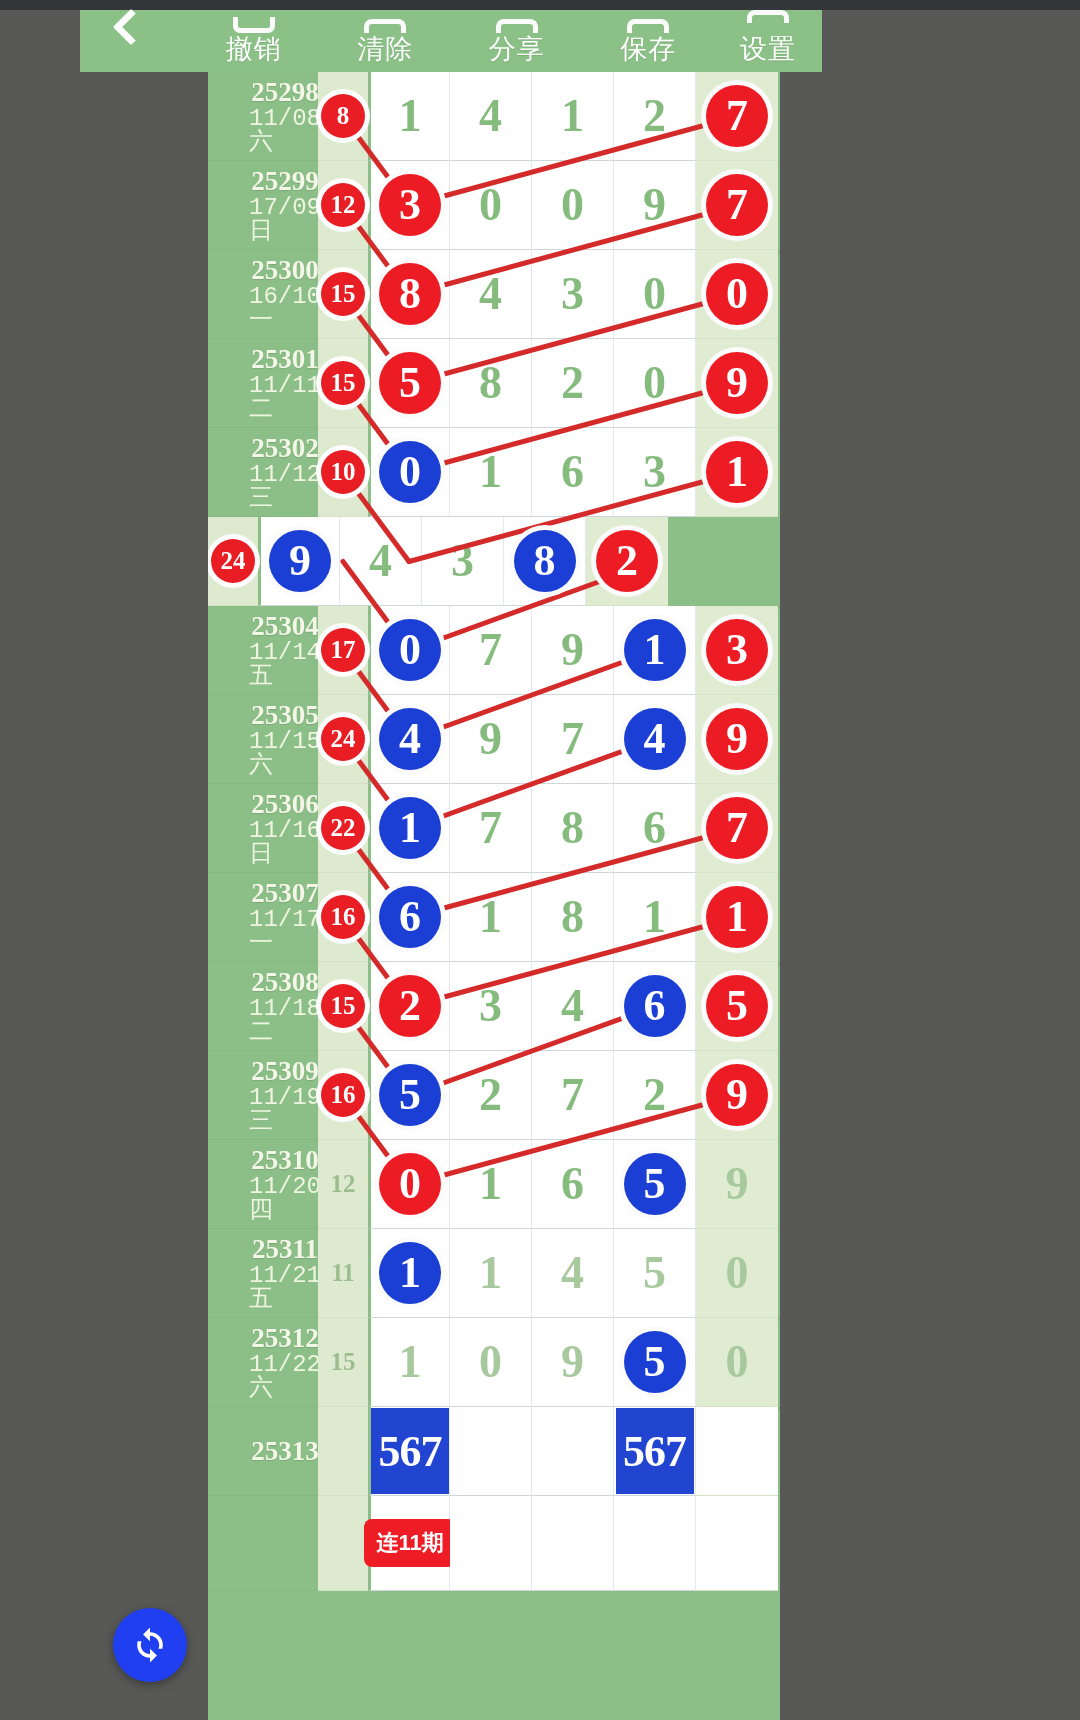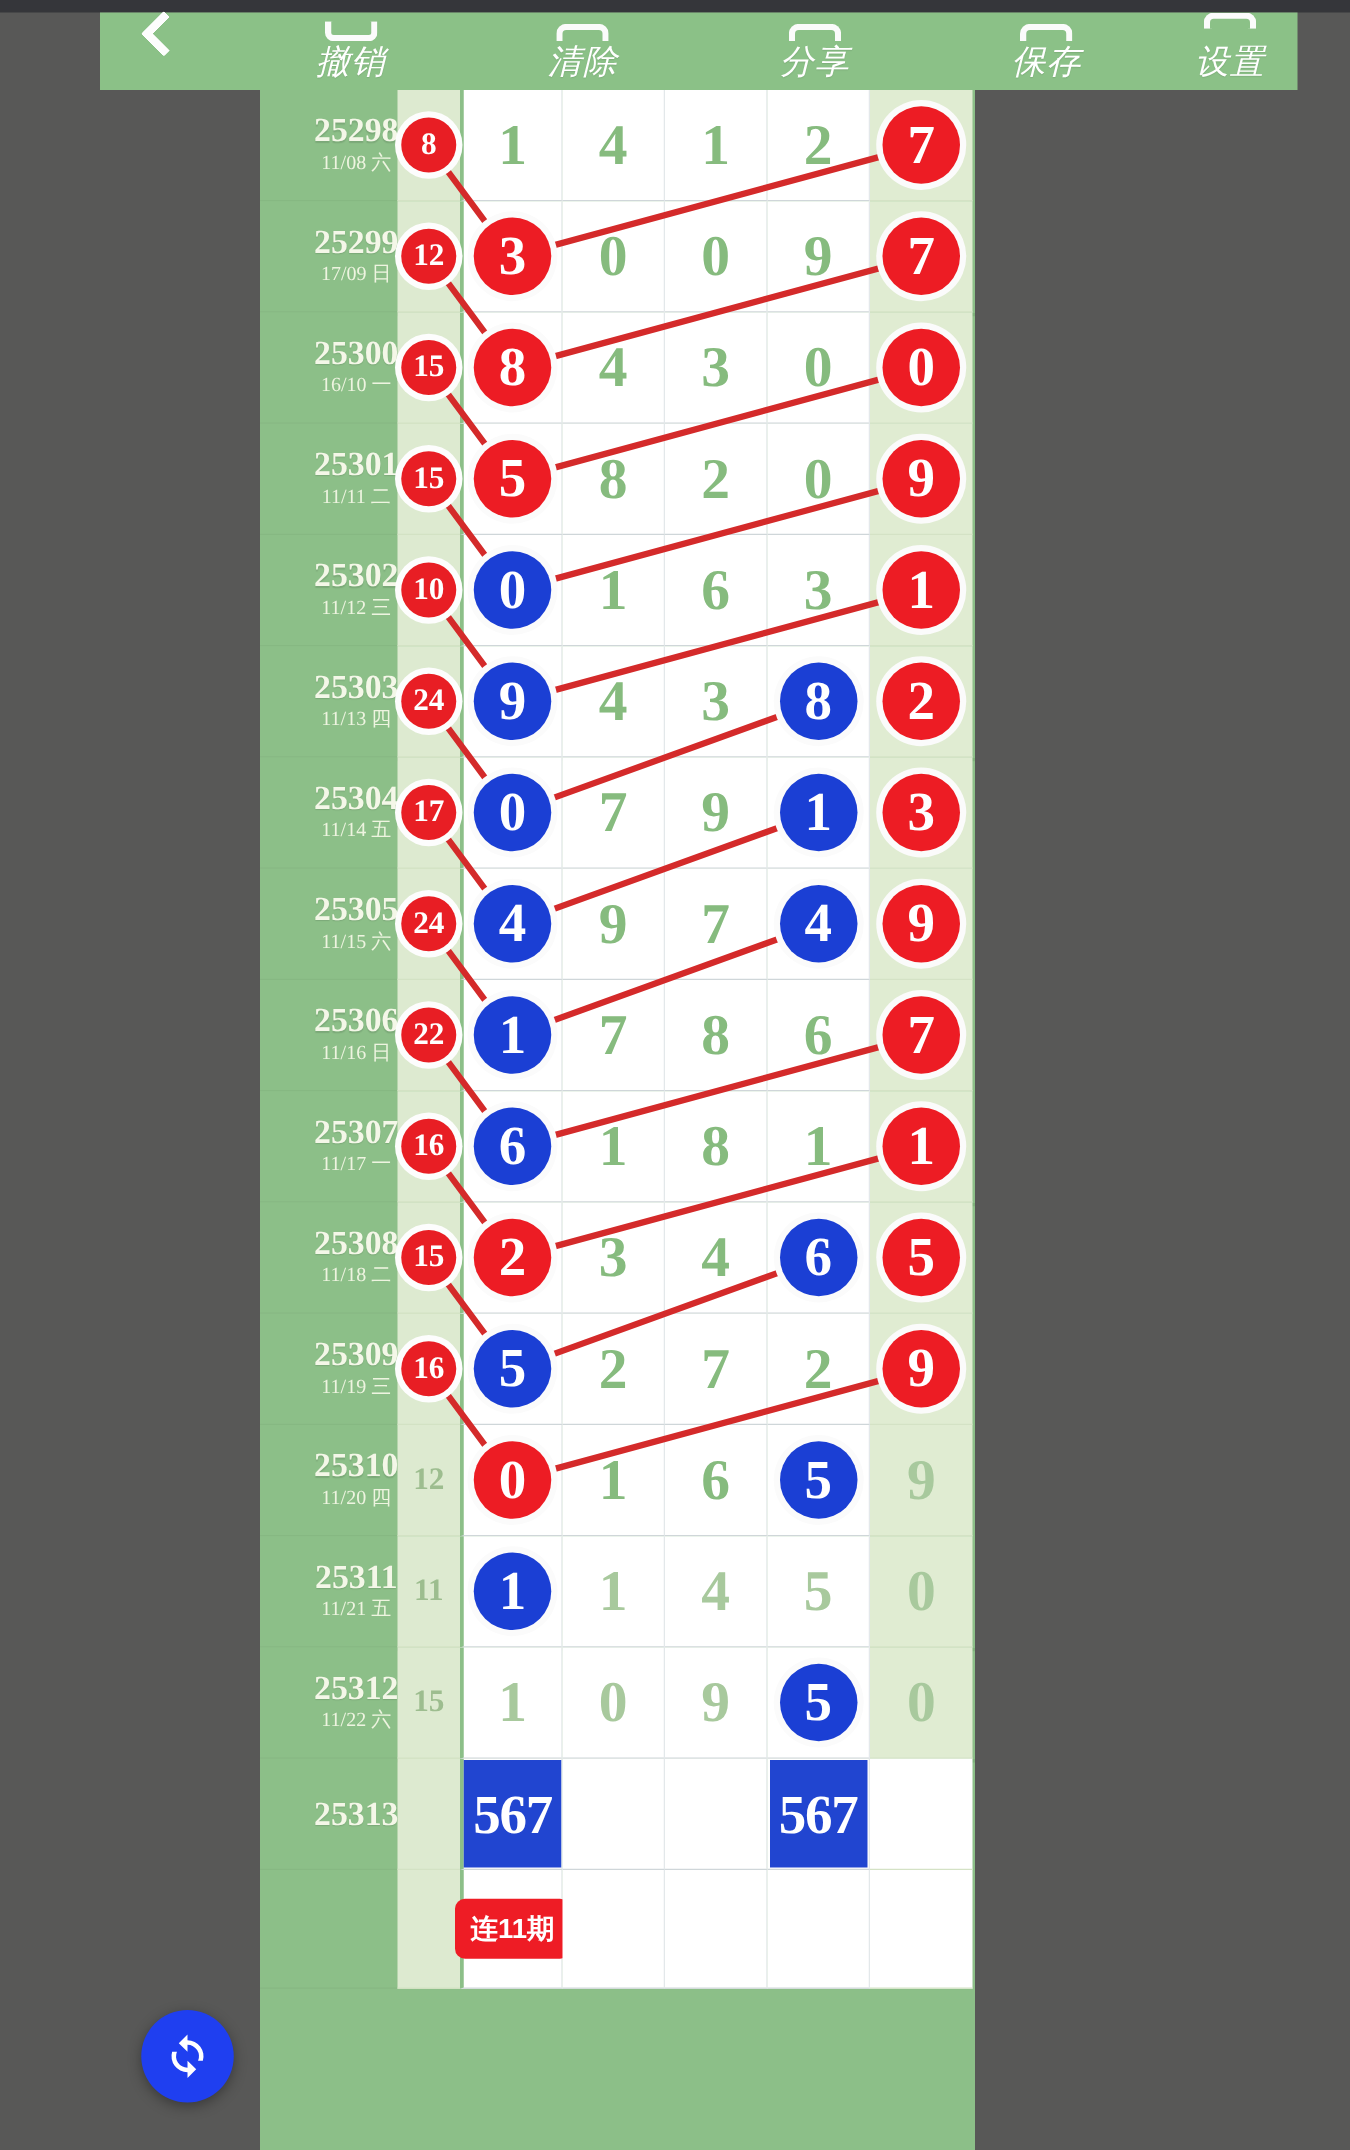--- a/index.html
+++ b/index.html
@@ -11,23 +11,23 @@
   #root{ position:relative; width:1080px; height:1720px; }
 
   
   .statusbar{
     position:absolute; left:0; top:0; width:1080px; height:10px;
     background:#35363a;
   }
 
   
   .toolbar{
-    position:absolute; left:80px; top:10px; width:958px; height:62px;
+    position:absolute; left:80px; top:10px; width:742px; height:62px;
     background:#8bc187;
-    display:flex; align-items:flex-end;font-style:italic;
+    display:flex; align-items:flex-end;
   }
   .tb-back{
     width:108px; height:62px; position:relative;
   }
   .tb-back .chev{
     position:absolute; left:38px; top:4px;
     width:26px; height:26px;
     border-left:7px solid #fdfdfd; border-bottom:7px solid #fdfdfd;
     transform:rotate(45deg);
     border-radius:2px;
@@ -73,22 +73,22 @@
     display:flex; flex-direction:column; align-items:center; justify-content:center;
     border-bottom:1px solid #86b882;
     padding-left:44px;
   }
   .p-no{
     color:#f4f7e8; font-size:27px; font-weight:bold; line-height:30px;
     font-family:"Liberation Serif","DejaVu Serif",serif;
     text-shadow:0 1px 1px rgba(0,0,0,.12);
   }
   .p-dt{
-    color:#eef4e0; font-size:16px; line-height:24px;
-    font-family:Liberation Serif, serif;
+    color:#eef4e0; font-size:24px; line-height:24px;
+    font-family:Liberation Mono, monospace;
   }
 
   
   .c-sum{
     width:50px; background:#ddead0;
     display:flex; align-items:center; justify-content:center;
     border-bottom:1px solid #d3e2c4;
     position:relative;
   }
   .badge{
@@ -319,24 +319,20 @@
             <div class="dg">6</div>
           </div>
           <div class="c-dig">
             <div class="dg">3</div>
           </div>
           <div class="c-dig lastdig">
             <div class="dg ball red">1</div>
           </div>
         </div>
         <div class="row">
-          <div class="c-period">
-            <div class="p-no">25303</div>
-            <div class="p-dt">11/13 四</div>
-          </div>
           <div class="c-sum">
             <div class="badge">24</div>
           </div>
           <div class="c-dig sep">
             <div class="dg ball blue">9</div>
           </div>
           <div class="c-dig">
             <div class="dg">4</div>
           </div>
           <div class="c-dig">

